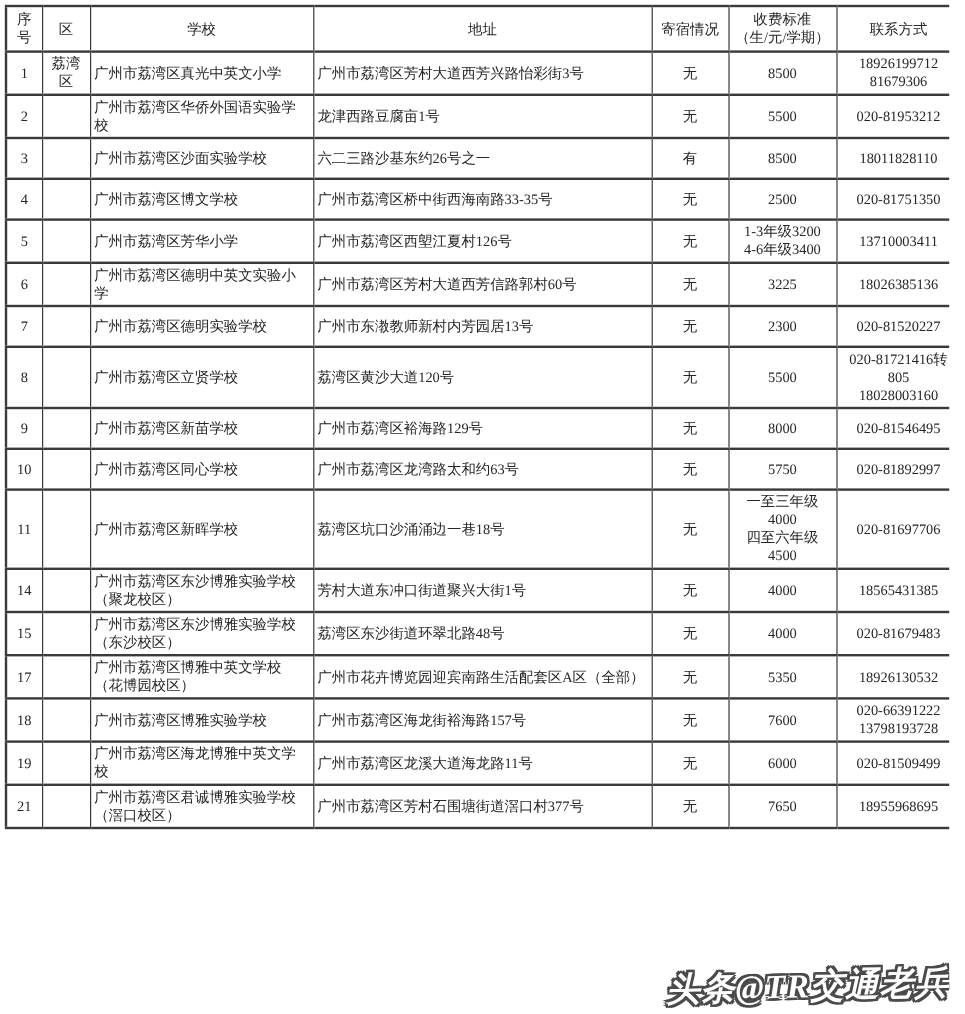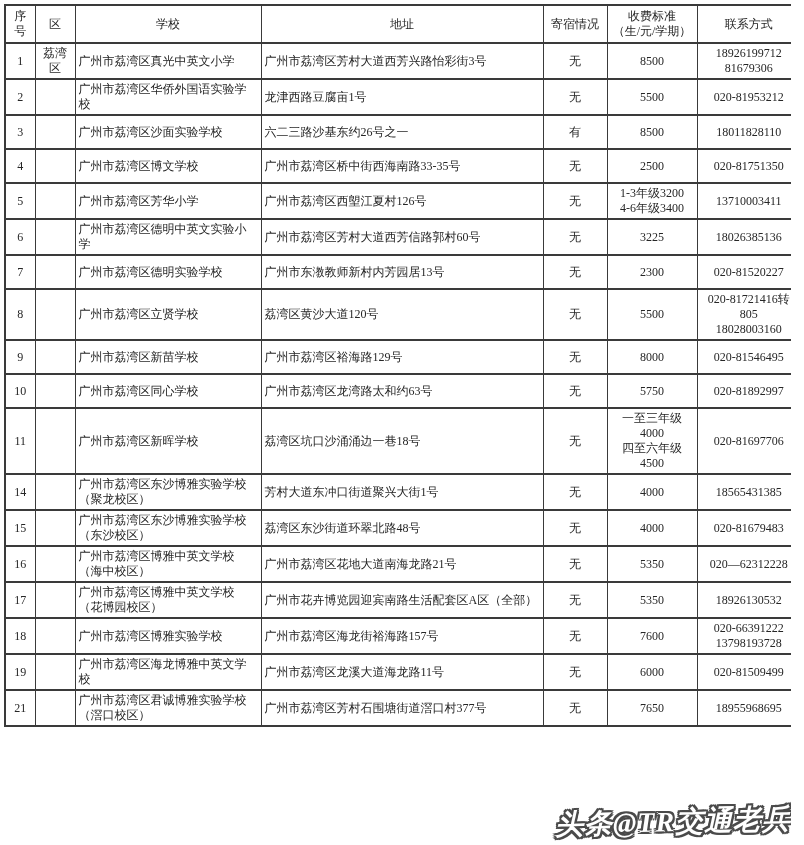--- a/index.html
+++ b/index.html
@@ -346,42 +346,20 @@
           </td>
           <td class="c-center">
             <span class="line">4000</span>
           </td>
           <td class="c-center">
             <span class="line">020-81679483</span>
           </td>
         </tr>
         <tr>
           <td class="c-center">
-            <span class="line">16</span>
-          </td>
-          <td class="c-center"></td>
-          <td class="c-left">
-            <span class="line">广州市荔湾区博雅中英文学校</span>
-            <span class="line">（海中校区）</span>
-          </td>
-          <td class="c-left">
-            <span class="line">广州市荔湾区花地大道南海龙路21号</span>
-          </td>
-          <td class="c-center">
-            <span class="line">无</span>
-          </td>
-          <td class="c-center">
-            <span class="line">5350</span>
-          </td>
-          <td class="c-center">
-            <span class="line">020—62312228</span>
-          </td>
-        </tr>
-        <tr>
-          <td class="c-center">
             <span class="line">17</span>
           </td>
           <td class="c-center"></td>
           <td class="c-left">
             <span class="line">广州市荔湾区博雅中英文学校</span>
             <span class="line">（花博园校区）</span>
           </td>
           <td class="c-left">
             <span class="line">广州市花卉博览园迎宾南路生活配套区A区（全部）</span>
           </td>

